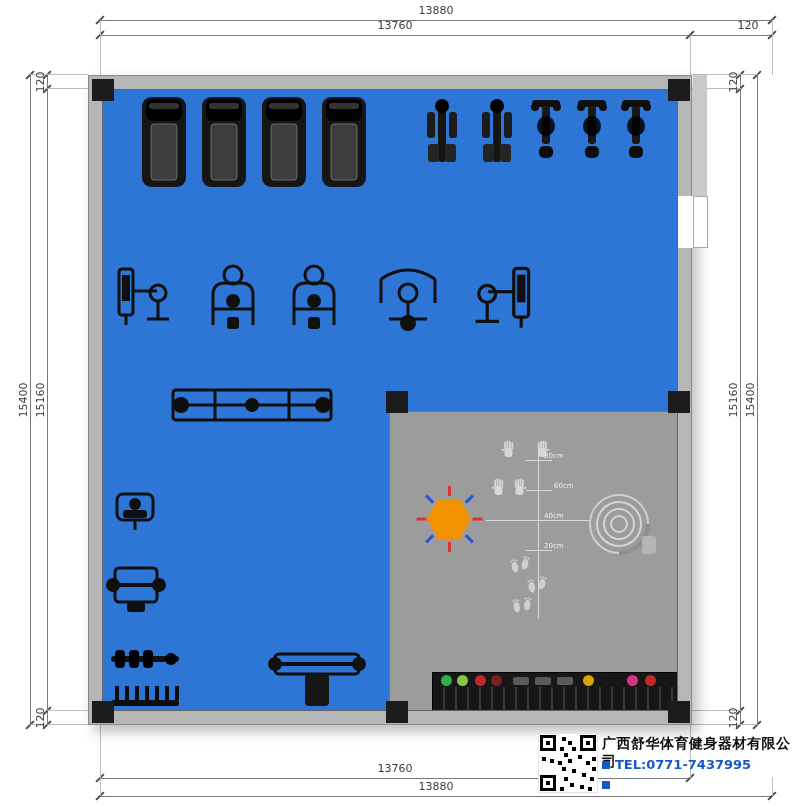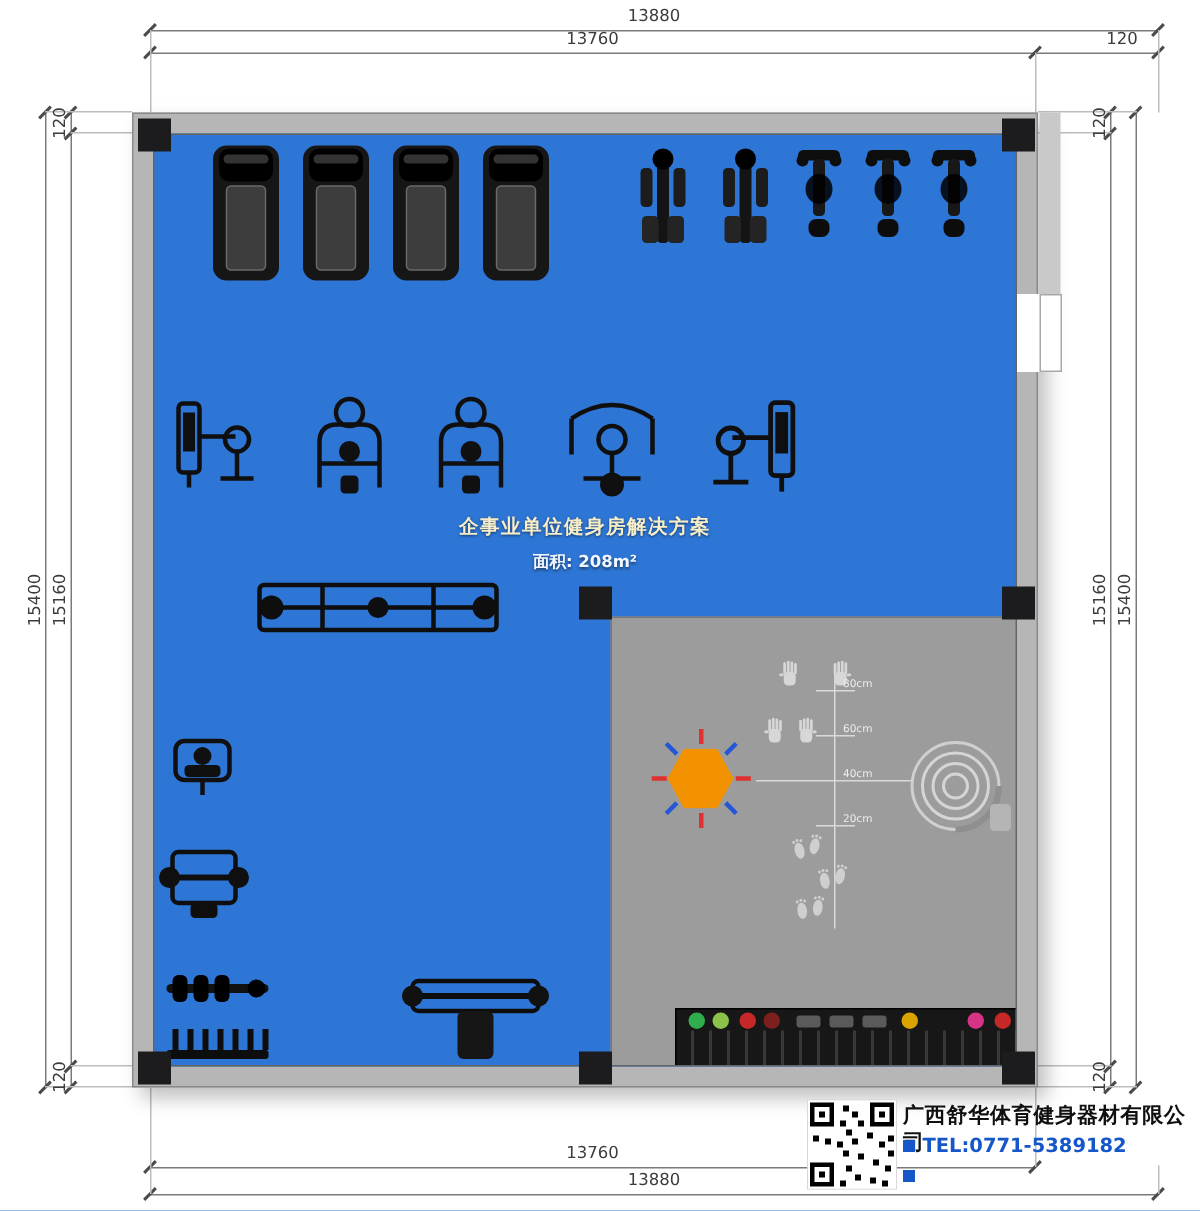--- a/index.html
+++ b/index.html
@@ -19,21 +19,21 @@
   .dlabv{position:absolute;font-size:11px;color:#3c3c3c;white-space:nowrap;
         transform:translate(-50%,-50%) rotate(-90deg);}
   
   .plan{position:absolute;left:88px;top:75px;width:604px;height:650px;
         background:#b6b6b6;border:1px solid #8a8a8a;box-sizing:border-box;
         box-shadow:6px 7px 12px rgba(0,0,0,.25);}
   .interior{position:absolute;left:13px;top:13px;width:576px;height:622px;
         background:#2e76d6;border:1px solid #63646a;box-sizing:border-box;overflow:hidden;}
   .zone{position:absolute;left:286px;top:321px;width:290px;height:301px;
         background:#9c9c9c;border-left:1px solid #77787c;border-top:1px solid #77787c;
-        box-sizing:border-box;margin-left:18px;}
+        box-sizing:border-box;}
   .col{position:absolute;width:22px;height:22px;background:#1c1c1e;}
   .eq{position:absolute;}
   .titleblock{position:absolute;left:0;top:252px;width:100%;text-align:center;}
   .title{font-size:13px;font-weight:bold;color:#f6eec9;letter-spacing:1px;
          text-shadow:0 1px 2px rgba(0,0,0,.55);}
   .areatxt{margin-top:7px;font-size:11px;font-weight:bold;color:#f2f7ff;
          text-shadow:0 1px 2px rgba(0,0,0,.5);}
   
   .zline{position:absolute;background:#d9d9d9;}
   .zlab{position:absolute;font-size:7px;color:#ececec;}
@@ -177,21 +177,21 @@
           </svg>
       </div>
 
       <div>
         <div class="zline" style="left:148px;top:32px;width:1px;height:175px;"></div>
         <div class="zline" style="left:136px;top:48px;width:26px;height:1px;"></div>
         <div class="zline" style="left:136px;top:78px;width:26px;height:1px;"></div>
         <div class="zline" style="left:96px;top:108px;width:104px;height:1px;"></div>
         <div class="zline" style="left:136px;top:138px;width:26px;height:1px;"></div>
         <span class="zlab" style="left:154px;top:40px;">80cm</span>
-        <span class="zlab" style="left:154px;top:70px;">60cm</span>
+        <span class="zlab" style="left:164px;top:70px;">60cm</span>
         <span class="zlab" style="left:154px;top:100px;">40cm</span>
         <span class="zlab" style="left:154px;top:130px;">20cm</span>
       </div>
 
       <div class="fp" style="left:120px;top:146px;transform:rotate(-14deg);"><svg width="9" height="14" viewBox="0 0 9 14" fill="#d8d8d8" opacity="0.85">
             <ellipse cx="4.5" cy="8.2" rx="3.2" ry="5.4"></ellipse>
             <circle cx="2" cy="1.9" r="1"></circle>
             <circle cx="4.5" cy="1.2" r="1"></circle>
             <circle cx="7" cy="1.9" r="1"></circle>
           </svg></div>
@@ -433,24 +433,20 @@
     <div class="eq" style="left:164px;top:558px;"><svg width="100" height="62" viewBox="0 0 100 62">
           <g fill="none" stroke="#0d0d0d" stroke-width="3">
             <rect x="8" y="6" width="84" height="20" rx="4"></rect>
             <line x1="2" y1="16" x2="98" y2="16" stroke-width="4"></line>
           </g>
           <circle cx="8" cy="16" r="7" fill="#111"></circle>
           <circle cx="92" cy="16" r="7" fill="#111"></circle>
           <rect x="38" y="26" width="24" height="32" rx="4" fill="#161616"></rect>
         </svg></div>
 
-    <div class="titleblock">
-      <div class="title">企事业单位健身房解决方案</div>
-      <div class="areatxt">面积: 208m²</div>
-    </div>
   </div>
 
   <div class="col" style="left:3px;top:3px;"></div>
   <div class="col" style="left:579px;top:3px;"></div>
   <div class="col" style="left:3px;top:625px;"></div>
   <div class="col" style="left:579px;top:625px;"></div>
   <div class="col" style="left:297px;top:315px;"></div>
   <div class="col" style="left:579px;top:315px;"></div>
   <div class="col" style="left:297px;top:625px;"></div>
 </div>
@@ -492,15 +488,15 @@
           <rect x="26" y="44" width="4" height="4"></rect>
           <rect x="32" y="50" width="4" height="4"></rect>
         <rect x="42" y="52" width="4" height="4"></rect>
           <rect x="22" y="54" width="4" height="4"></rect>
           <rect x="50" y="54" width="4" height="4"></rect>
         <rect x="54" y="34" width="4" height="4"></rect>
       </g>
     </svg>
   </div>
   <div class="cname">广西舒华体育健身器材有限公司</div>
-  <div class="cline" style="top:757px;"><span class="bullet"></span><span>TEL:0771-5389182</span></div>
+  <div class="cline" style="top:757px;"><span class="bullet"></span><span>TEL:0771-7437995</span></div>
   <div class="cline" style="top:777px;"><span class="bullet"></span></div>
 </div>
 
 </body></html>

